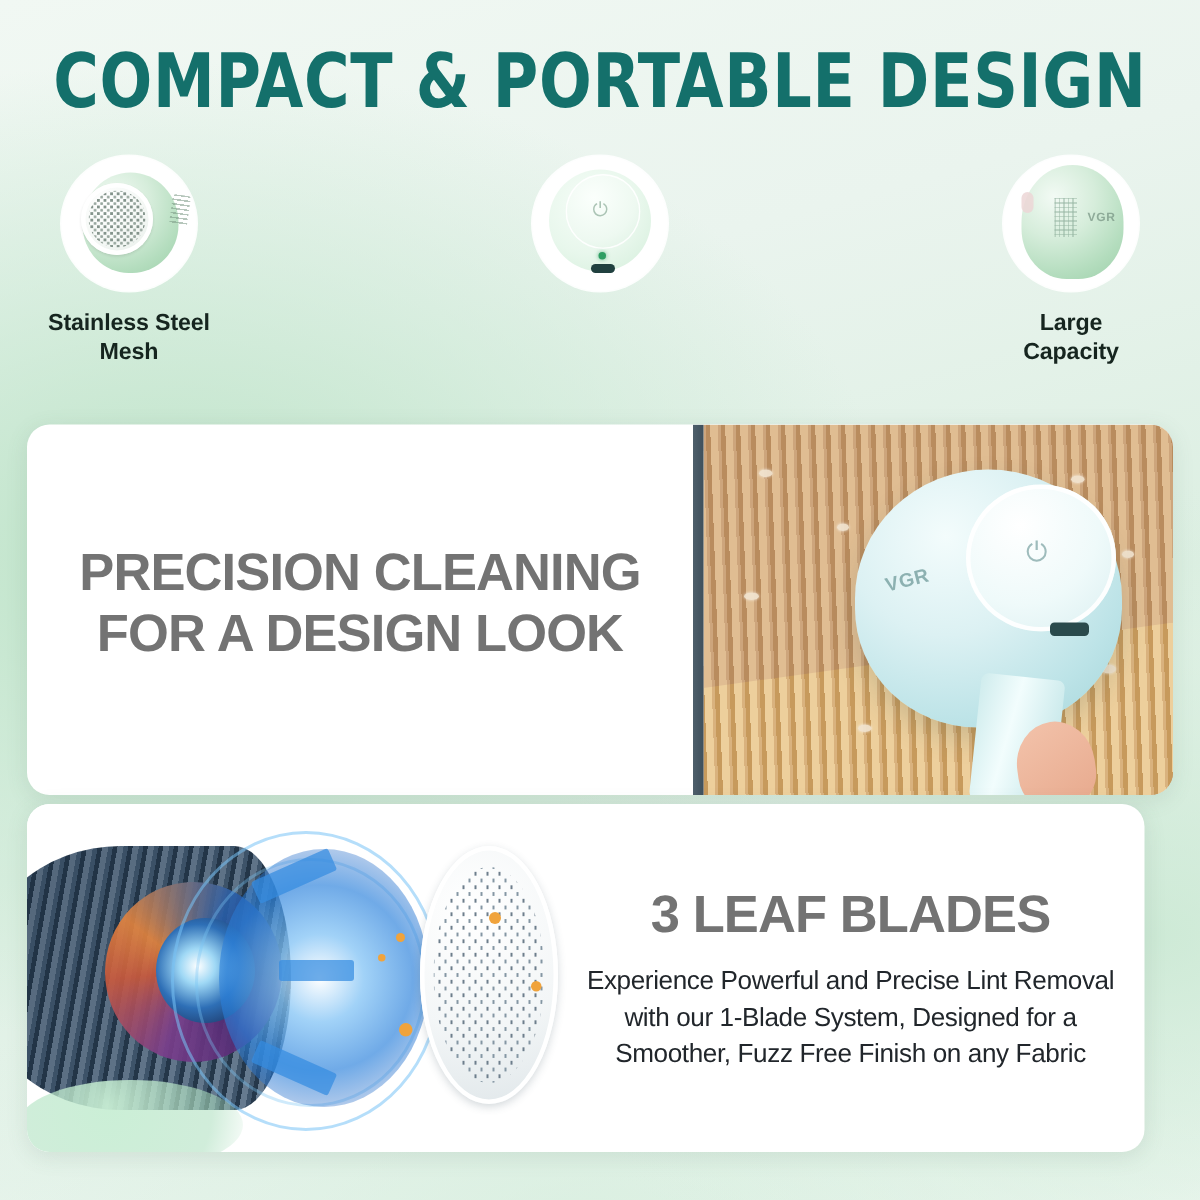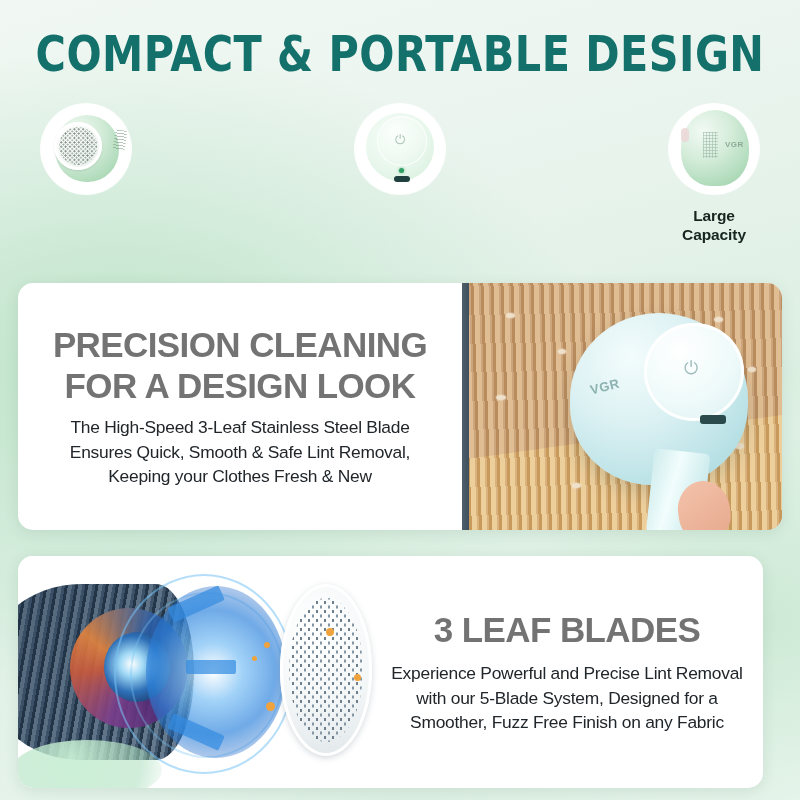--- a/index.html
+++ b/index.html
@@ -212,21 +212,21 @@
 
   
   .card {
     position: absolute;
     background: #ffffff;
     border-radius: 15px;
     box-shadow: 0 3px 14px rgba(80,110,95,0.13);
     overflow: hidden;
   }
   #card-precision { left: 18px; top: 283px; width: 764px; height: 247px; }
-  #card-blades    { left: 18px; top: 556px; width: 745px; height: 232px; }
+  #card-blades    { left: 18px; top: 536px; width: 745px; height: 232px; }
 
   .card-text-left {
     position: absolute;
     left: 0; top: 0;
     width: 444px; height: 100%;
     display: flex;
     flex-direction: column;
     justify-content: center;
     align-items: center;
     padding: 0 6px;
@@ -388,20 +388,21 @@
         <div class="fcircle">
           <div class="art">
             <div class="dev-body"></div>
             <div class="dev-vent"></div>
             <div class="mesh-disc">
                 <div class="mesh-holes"></div>
               </div>
           </div>
         </div>
       </div>
+      <div class="feature-label">Stainless Steel<br>Mesh</div>
     </div>
 
 
 
     <div class="feature">
       <div class="fc-wrap">
         <div class="fcircle">
           <div class="art">
             <div class="top-ring"></div>
             <div class="top-cap"></div>
@@ -428,21 +429,20 @@
     </div>
   </div>
 
   <div class="card" id="card-precision">
 
     <div class="card-text-left">
       <div class="card-heading" id="precision-heading">
         <span>PRECISION CLEANING</span><br>
         <span>FOR A DESIGN LOOK</span>
       </div>
-      <div class="card-body" style="max-width:392px;">The High-Speed 3-Leaf Stainless Steel Blade Ensures Quick, Smooth &amp; Safe Lint Removal, Keeping your Clothes Fresh &amp; New</div>
     </div>
 
     <div id="precision-photo">
       <div class="fabric"></div>
       <div class="fabric-lower"></div>
       <div class="photo-divider"></div>
 
       <div class="lint" style="left:44px; top:30px; width:9px; height:5px;"></div>
       <div class="lint" style="left:96px; top:66px; width:8px; height:5px;"></div>
       <div class="lint" style="left:34px; top:112px; width:10px; height:5px;"></div>
@@ -482,17 +482,17 @@
       <div class="fuzz" style="left:308px; top:72px; width:8px; height:8px;"></div>
       <div class="fuzz" style="left:336px; top:118px; width:7px; height:7px;"></div>
       <div class="fuzz" style="left:246px; top:86px; width:6px; height:6px;"></div>
       <div class="fuzz" style="left:234px; top:100px; width:5px; height:5px;"></div>
       <div class="fuzz" style="left:248px; top:146px; width:9px; height:9px;"></div>
       <div class="mint-foot"></div>
     </div>
 
     <div class="card-text-right">
       <div class="card-heading" id="blades-heading">3 LEAF BLADES</div>
-      <div class="card-body" style="max-width:372px;">Experience Powerful and Precise Lint Removal with our 5-Blade System, Designed for a Smoother, Fuzz Free Finish on any Fabric</div>
+      <div class="card-body" style="max-width:372px;">Experience Powerful and Precise Lint Removal with our 1-Blade System, Designed for a Smoother, Fuzz Free Finish on any Fabric</div>
     </div>
   </div>
 
 </div>
 
 </body></html>

